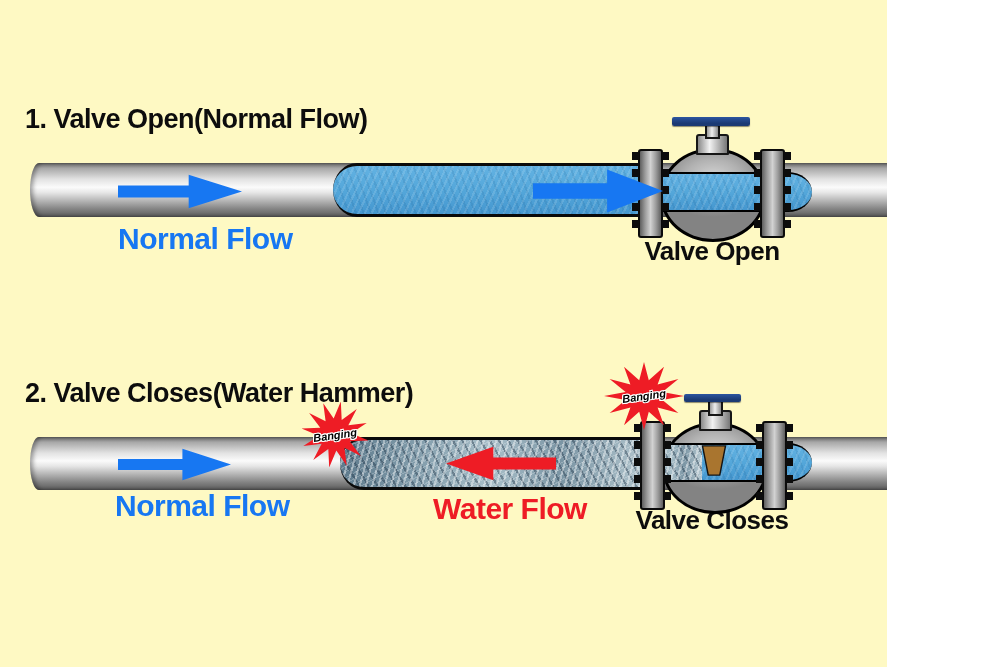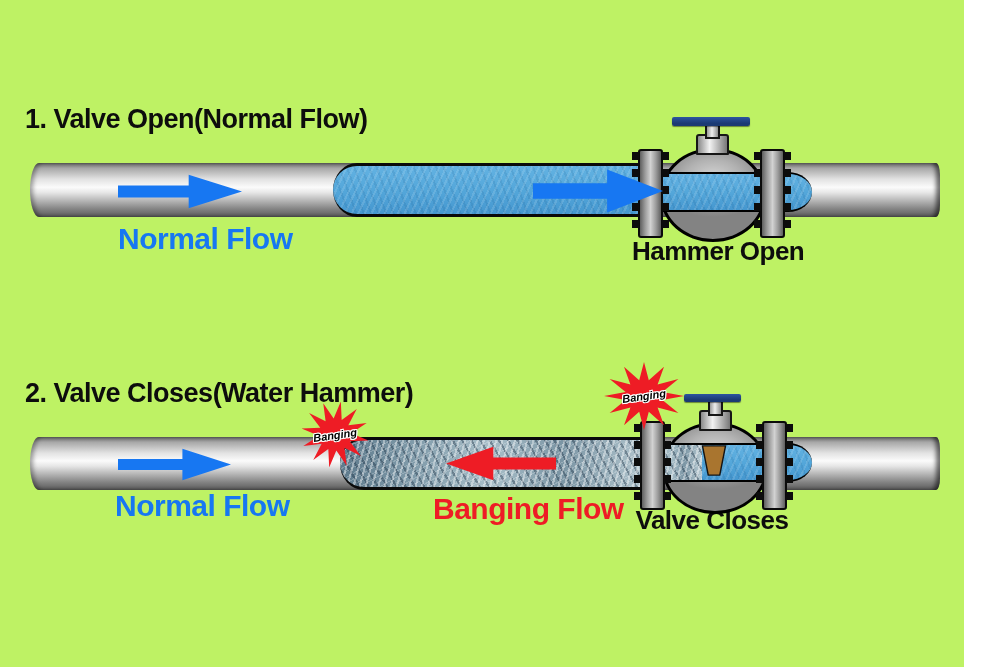--- a/index.html
+++ b/index.html
@@ -1,17 +1,17 @@
 <!DOCTYPE html>
 <html style="--flow-blue: #1777f2; --water-blue: #54a7da; --alert-red: #ee1c25; --handle-navy: #1b3a74; --wedge-brown: #a9752f;"><head>
 <meta charset="utf-8">
 <style>
   html,body{margin:0;padding:0;background:#fff;}
   .canvas{
-    position:relative;width:964px;height:667px;background:#bef264;overflow:hidden;
+    position:relative;width:887px;height:667px;background:#fef9c3;overflow:hidden;
     font-family:"Liberation Sans","DejaVu Sans",sans-serif;
   }
   
   .title{
     position:absolute;font-weight:700;font-size:27px;color:#0d0d0d;letter-spacing:-0.5px;white-space:nowrap;
   }
   .flow-label{
     position:absolute;font-weight:700;font-size:30px;color:var(--flow-blue,#1777f2);letter-spacing:-0.5px;white-space:nowrap;
   }
   .flow-label.red{color:var(--alert-red,#ee1c25);}
@@ -116,34 +116,34 @@
     <div class="arrow-right" style="left:533px;top:167px;width:130px;height:48px;z-index:8;"></div>
     <div class="flow-label" style="left:118px;top:222px;">Normal Flow</div>
 
     <div class="valve-body" style="left:660px;top:148px;"></div>
     <div class="valve-band water-blue-fill" style="left:644px;top:172px;width:168px;height:36px;"></div>
     <div class="flange" style="left:638px;top:149px;"></div>
     <div class="flange" style="left:760px;top:149px;"></div>
     <div class="bonnet" style="left:696px;top:134px;"></div>
     <div class="stem" style="left:705px;top:122px;"></div>
     <div class="handle" style="left:672px;top:117px;width:78px;"></div>
-    <div class="valve-label" style="left:632px;top:236px;width:160px;">Hammer Open</div>
+    <div class="valve-label" style="left:632px;top:236px;width:160px;">Valve Open</div>
   </section>
 
   <section>
     <div class="title" style="left:25px;top:370px;margin-top:8px;">2. Valve Closes(Water Hammer)</div>
 
     <div class="pipe" style="left:30px;top:437px;width:910px;height:53px;"></div>
     <div class="pipe-water water-turb-fill" style="left:340px;top:437px;width:315px;height:47px;"></div>
 
     <div class="arrow-right" style="left:118px;top:447px;width:113px;height:35px;"></div>
     <div class="flow-label" style="left:115px;top:489px;">Normal Flow</div>
 
     <div class="arrow-left" style="left:446px;top:445px;width:110px;height:37px;z-index:3;"></div>
-    <div class="flow-label red" style="left:433px;top:492px;">Banging Flow</div>
+    <div class="flow-label red" style="left:433px;top:492px;">Water Flow</div>
 
     <div class="valve-body" style="left:662px;top:422px;width:100px;height:86px;"></div>
     <div class="valve-band water-blue-fill" style="left:642px;top:443px;width:170px;height:35px;">
       <div class="water-turb-fill" style="position:absolute;left:0;top:0;width:60px;height:100%;"></div>
       <svg class="wedge" viewBox="0 0 40 35" style="left:52px;top:0;width:40px;height:31px;">
         <polygon points="7,1 33,1 26.5,34 13.5,34"></polygon>
       </svg>
     </div>
     <div class="flange" style="left:640px;top:421px;"></div>
     <div class="flange" style="left:762px;top:421px;"></div>

